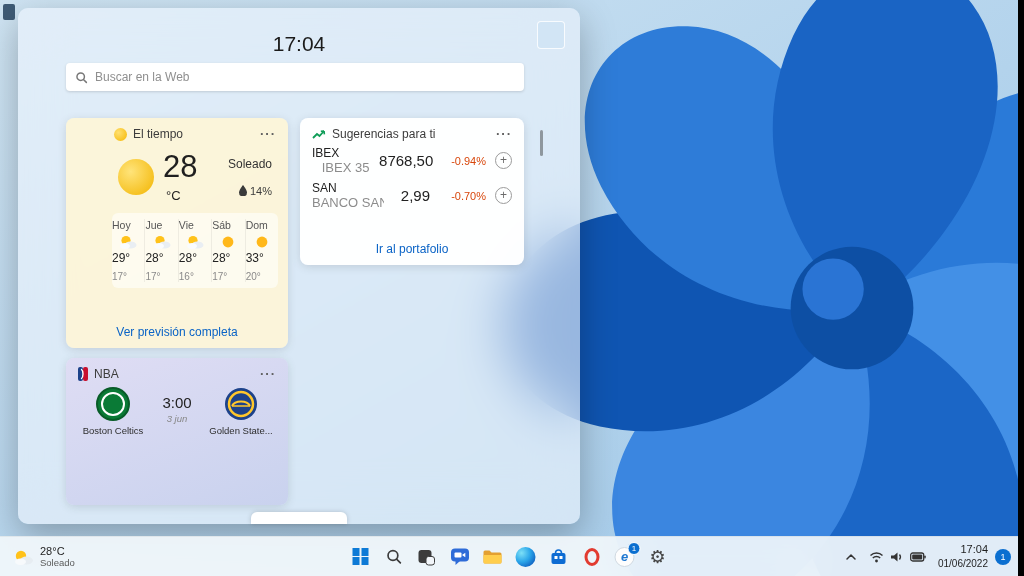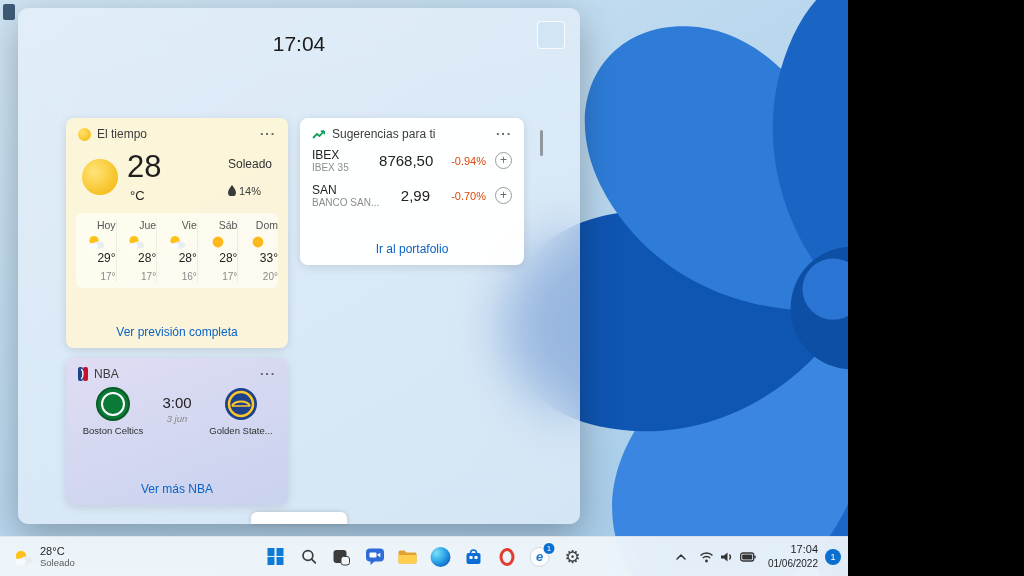--- a/index.html
+++ b/index.html
@@ -1,17 +1,17 @@
 <!DOCTYPE html>
 <html><head>
 <meta charset="utf-8">
 <style>
   * { margin:0; padding:0; box-sizing:border-box; }
   body { font-family:"Liberation Sans", sans-serif; background:#000; }
-  .screen { position:relative; width:848px; height:576px; overflow:hidden; background:#4d7c0f; }
+  .screen { position:relative; width:1018px; height:576px; overflow:hidden; background:#4d7c0f; }
   .wallpaper { position:absolute; inset:0; }
 
   .corner-icon { position:absolute; left:3px; top:4px; width:12px; height:16px; border-radius:2px; background:#24435f; opacity:.85; }
 
   
   .widgets-panel { position:absolute; left:18px; top:8px; width:562px; height:516px; border-radius:10px;
     background:rgba(237,244,251,0.62); backdrop-filter:blur(26px); -webkit-backdrop-filter:blur(26px);
     box-shadow:0 12px 36px rgba(0,0,0,0.28); }
   .panel-clock { position:absolute; top:24px; left:0; right:0; text-align:center; font-size:21px; color:#1b1b1b; }
   .profile-btn { position:absolute; top:13px; right:15px; width:28px; height:28px; border-radius:4px;
@@ -22,46 +22,46 @@
     font-family:"Liberation Sans", sans-serif; }
   .search-bar input::placeholder { color:#8f8f8f; }
 
   .widget { position:absolute; border-radius:8px; box-shadow:0 2px 10px rgba(0,0,0,0.12); overflow:hidden; }
   .widget-header { display:flex; align-items:center; gap:6px; padding:9px 12px 2px 12px; }
   .widget-title { font-size:12px; color:#3c3c3c; }
   .widget-menu { margin-left:auto; color:#5f5f5f; font-size:13px; font-weight:bold; letter-spacing:1px; line-height:10px; cursor:pointer; }
   .widget-link { position:absolute; bottom:9px; left:0; right:0; text-align:center; font-size:12px; color:#0a63c6; cursor:pointer; text-decoration:none; }
 
   
-  .weather-widget { left:48px; top:110px; width:222px; height:230px; background:rgba(252,244,216,0.94); }
+  .weather-widget { left:48px; top:110px; width:222px; height:230px; background:rgba(252,244,216,0.94);padding-left:36px; }
   .w-sun-mini { width:13px; height:13px; border-radius:50%; background:radial-gradient(circle at 35% 35%, #ffe070, #f5b700); display:inline-block; }
   .weather-location { margin-top:5px; display:flex; align-items:center; justify-content:center; gap:5px; font-size:11px; color:#3e3e3e; }
   .weather-location .edit { color:#555; font-size:11px; cursor:pointer; }
   .weather-main { display:flex; align-items:center; padding:7px 16px 0 16px; }
   .big-sun { width:36px; height:36px; border-radius:50%; background:radial-gradient(circle at 35% 35%, #ffe47a, #f2b400); flex:0 0 auto; }
   .temp-now { display:flex; margin-left:9px; color:#1f1f1f;flex-direction:column; }
   .temp-now .t { font-size:31px; line-height:34px; }
   .temp-now .unit { font-size:13px; margin-top:4px; margin-left:3px; }
   .cond-col { margin-left:auto; text-align:right; }
   .cond-col .cond { font-size:12px; color:#333; }
-  .cond-col .precip { display:flex; align-items:center; justify-content:flex-start; gap:3px; font-size:11px; color:#3d3d3d; margin-top:14px; }
+  .cond-col .precip { display:flex; align-items:center; justify-content:flex-end; gap:3px; font-size:11px; color:#3d3d3d; margin-top:14px; }
   .forecast { margin:10px 10px 0 10px; display:flex; background:rgba(255,255,255,0.55); border-radius:6px; padding:6px 0; }
-  .f-col { flex:1; text-align:right; border-left:1px solid rgba(0,0,0,0.06); }
+  .f-col { flex:1; text-align:left; border-left:1px solid rgba(0,0,0,0.06); }
   .f-col:first-child { border-left:none; }
   .f-day { font-size:10.5px; color:#555; }
   .f-icon { display:block; margin:3px auto 1px auto; }
   .f-high { font-size:12px; color:#222; }
   .f-low { font-size:10px; color:#8a8a8a; margin-top:6px; }
 
   
   .stocks-widget { left:282px; top:110px; width:224px; height:147px; background:rgba(255,255,255,0.96); }
   .stock-row { display:flex; align-items:center; height:35px; padding:0 12px; }
   .stock-id { width:72px; }
   .stock-symbol { font-size:12px; color:#222; }
-  .stock-name { font-size:10px; color:#8c8c8c; white-space:nowrap; overflow:hidden; }
+  .stock-name { font-size:13px; color:#8c8c8c; white-space:nowrap; overflow:hidden;text-align:center; }
   .stock-price { flex:1; text-align:right; font-size:15px; color:#222; padding-right:8px; }
   .stock-change { width:48px; text-align:right; font-size:11px; color:#d8470c; }
   .stock-add { width:17px; height:17px; margin-left:9px; border:1px solid #9a9a9a; border-radius:50%; color:#6b6b6b;
     font-size:12px; line-height:15px; text-align:center; cursor:pointer; flex:0 0 auto; }
 
   
   .nba-widget { left:48px; top:350px; width:222px; height:147px; background:linear-gradient(160deg,#dfddf4,#c9d2ee); }
   .nba-game { display:flex; justify-content:space-between; padding:4px 14px 0 14px; }
   .nba-team { width:66px; text-align:center; }
   .nba-team-label { font-size:9.5px; color:#2e2e2e; margin-top:0; }
@@ -129,20 +129,27 @@
     </g>
   </svg>
 
   <div class="corner-icon"></div>
 
   <div class="widgets-panel">
 
     <div class="panel-clock">17:04</div>
     <div class="profile-btn"></div>
 
+    <div class="search-bar">
+      <svg width="13" height="13" viewBox="0 0 16 16">
+        <circle cx="7" cy="7" r="4.6" fill="none" stroke="#777" stroke-width="1.8"></circle>
+        <line x1="10.4" y1="10.4" x2="14" y2="14" stroke="#777" stroke-width="1.8" stroke-linecap="round"></line>
+      </svg>
+      <input type="text" placeholder="Buscar en la Web" style="">
+    </div>
 
     <div class="widget weather-widget">
       <div class="widget-header">
         <span class="w-sun-mini"></span>
         <span class="widget-title">El tiempo</span>
         <span class="widget-menu">···</span>
       </div>
       <div class="weather-main">
         <div class="big-sun"></div>
         <div class="temp-now">
@@ -266,21 +273,20 @@
         <div class="nba-team">
           <svg width="34" height="34" viewBox="0 0 34 34">
             <circle cx="17" cy="17" r="16" fill="#1d428a"></circle>
             <circle cx="17" cy="17" r="12" fill="none" stroke="#ffc72c" stroke-width="2.5"></circle>
             <path d="M8 19 C 11 13 23 13 26 19" fill="none" stroke="#ffc72c" stroke-width="2"></path>
             <line x1="8" y1="19" x2="26" y2="19" stroke="#ffc72c" stroke-width="1.6"></line>
           </svg>
           <div class="nba-team-label">Golden State...</div>
         </div>
       </div>
-      <a class="widget-link">Ver más NBA</a>
     </div>
 
     <div class="panel-scrollbar"></div>
     <div class="panel-pill"></div>
   </div>
 
   <div class="taskbar">
 
     <div class="tb-weather">
       <svg width="22" height="18" viewBox="0 0 22 18">

